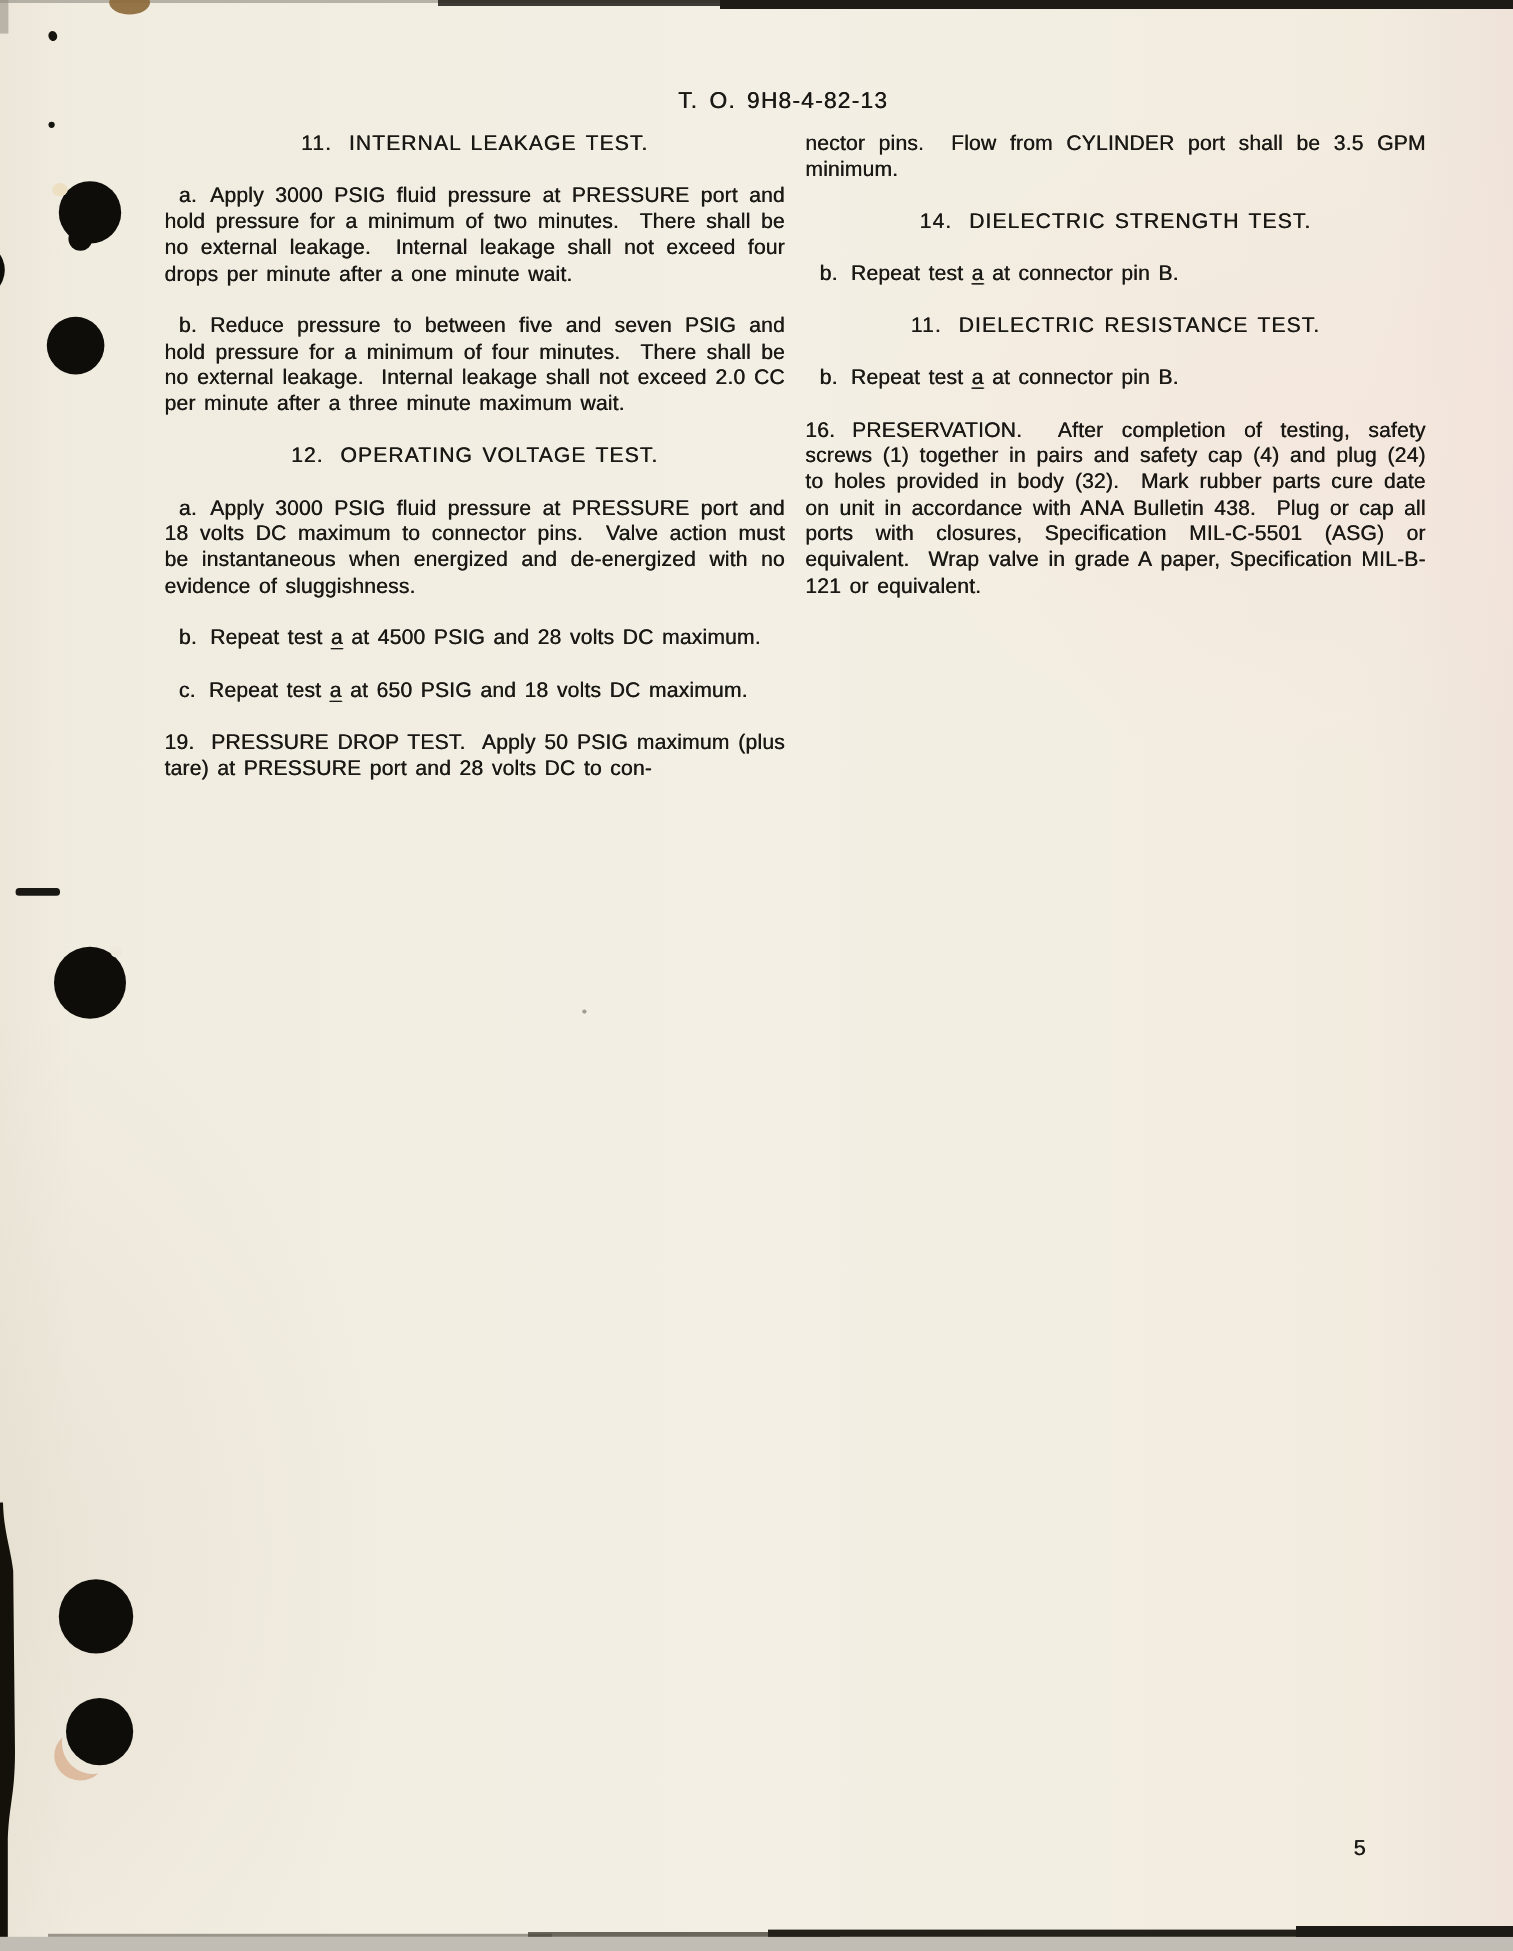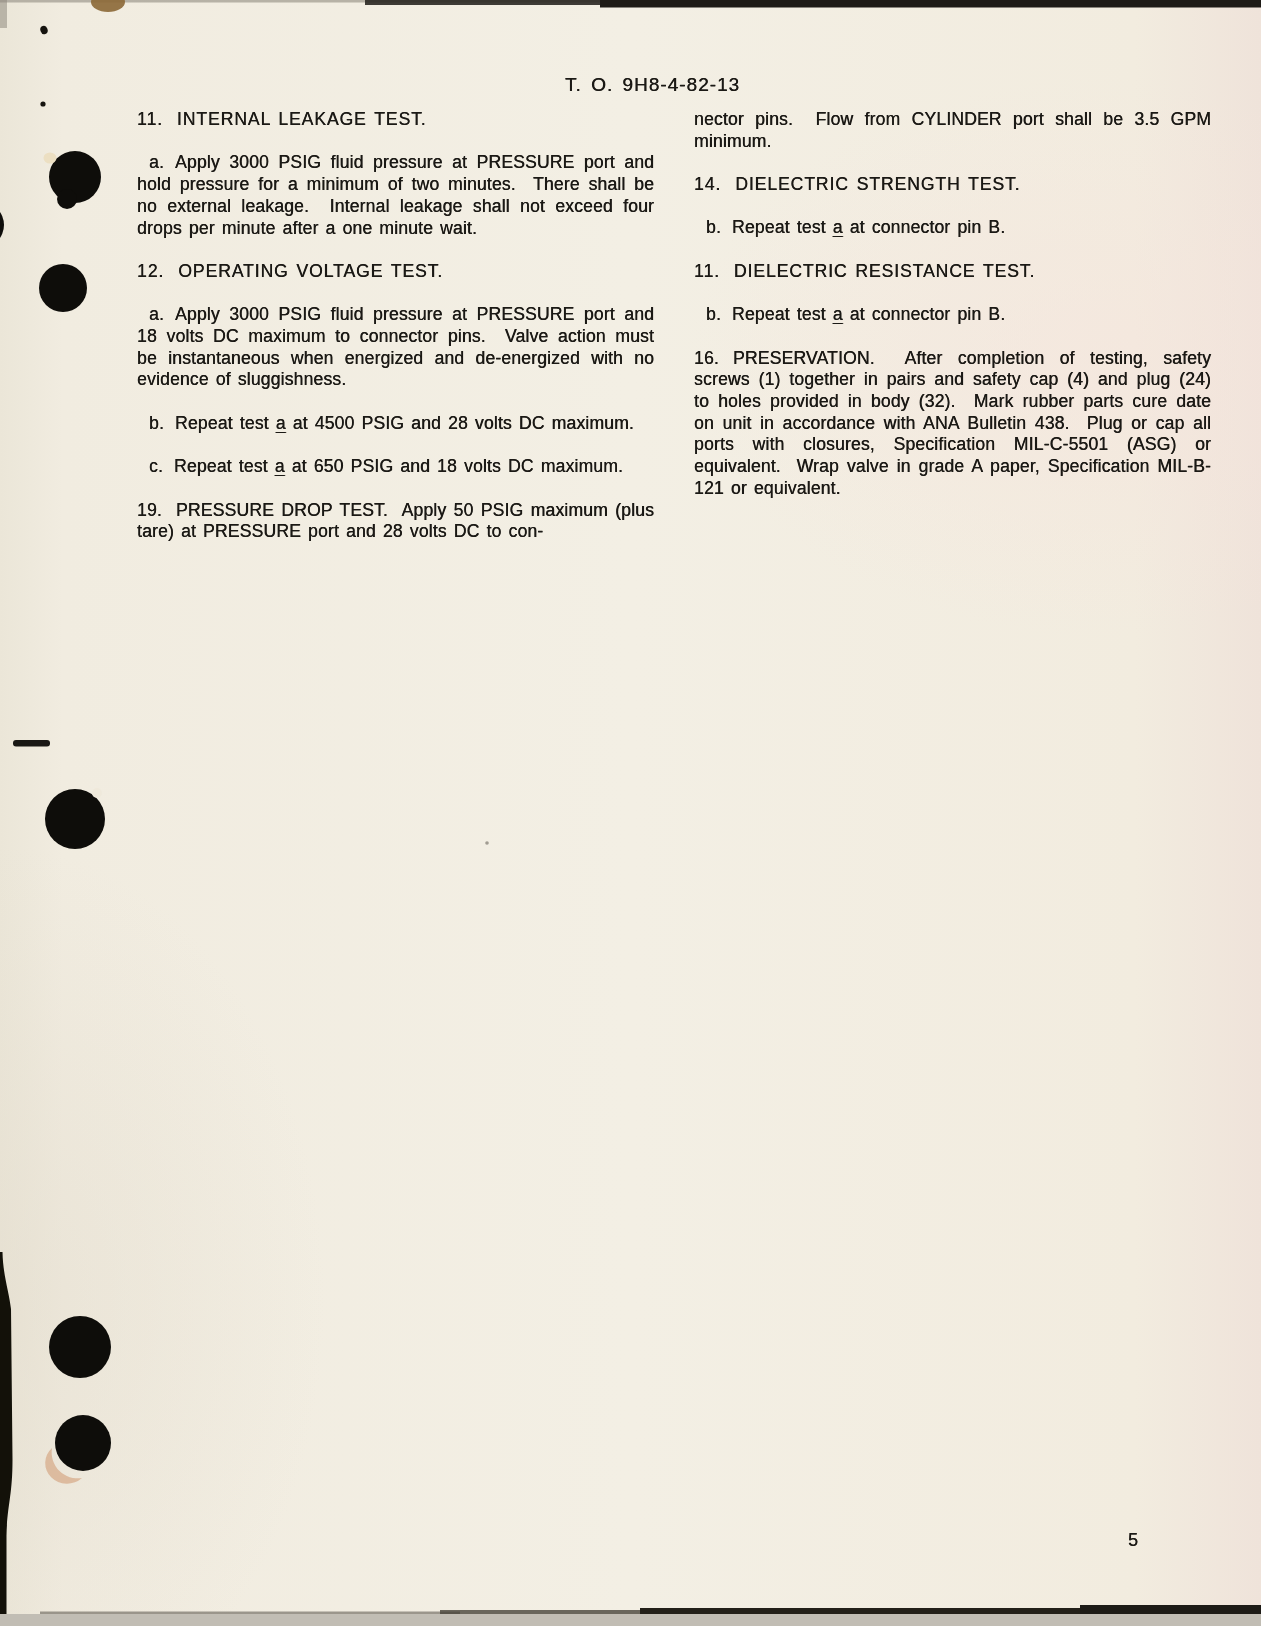--- a/index.html
+++ b/index.html
@@ -45,31 +45,31 @@
     width: 517px;
     font-size: 17.6px;
     line-height: 21.7px;
     text-align: justify;
     letter-spacing: 0.15px;
     word-spacing: 2px;
     text-shadow: 0.35px 0 0 currentColor;
     z-index: 2;
   }
   #left-col  { left: 137px; }
-  #right-col { left: 694px; }
+  #right-col { left: 671px; }
   .col p, .col h2 {
     margin: 21.7px 0 0 0;
     padding: 0;
     font-size: inherit;
     font-weight: normal;
     white-space: pre-wrap;
   }
   .col > *:first-child { margin-top: 0; }
   h2.sec-heading {
-    text-align: left;
+    text-align: center;
     letter-spacing: 0.9px;
   }
   .num-label { margin-right: 14px; }
   .p-label   { margin-right: 11px; }
   p.lettered { text-indent: 12px; }
   .u-word {
     text-decoration: underline;
     text-underline-offset: 3px;
     text-decoration-thickness: 1.4px;
   }
@@ -126,20 +126,21 @@
   </svg>
 
   <div class="header">T. O.  9H8-4-82-13</div>
 
   <div id="left-col" class="col">
 
     <h2 class="sec-heading"><span class="num-label">11.</span><span>INTERNAL LEAKAGE TEST.</span></h2>
 
     <p class="lettered"><span class="p-label">a.</span><span>Apply 3000 PSIG fluid pressure at PRESSURE port and hold pressure for a minimum of two minutes.  There shall be no external leakage.  Internal leakage shall not exceed four drops per minute after a one minute wait.</span></p>
 
+    <p class="lettered"><span class="p-label">b.</span><span>Reduce pressure to between five and seven PSIG and hold pressure for a minimum of four minutes.  There shall be no external leakage.  Internal leakage shall not exceed 2.0 CC per minute after a three minute maximum wait.</span></p>
 
     <h2 class="sec-heading"><span class="num-label">12.</span><span>OPERATING VOLTAGE TEST.</span></h2>
 
     <p class="lettered"><span class="p-label">a.</span><span>Apply 3000 PSIG fluid pressure at PRESSURE port and 18 volts DC maximum to connector pins.  Valve action must be instantaneous when energized and de-energized with no evidence of sluggishness.</span></p>
 
     <p class="lettered"><span class="p-label">b.</span><span>Repeat test </span><span class="u-word">a</span><span> at 4500 PSIG and 28 volts DC maximum.</span></p>
 
     <p class="lettered"><span class="p-label">c.</span><span>Repeat test </span><span class="u-word">a</span><span> at 650 PSIG and 18 volts DC maximum.</span></p>
 
     <p><span class="num-label">19.</span><span>PRESSURE DROP TEST.  Apply 50 PSIG maximum (plus tare) at PRESSURE port and 28 volts DC to con-</span></p>

